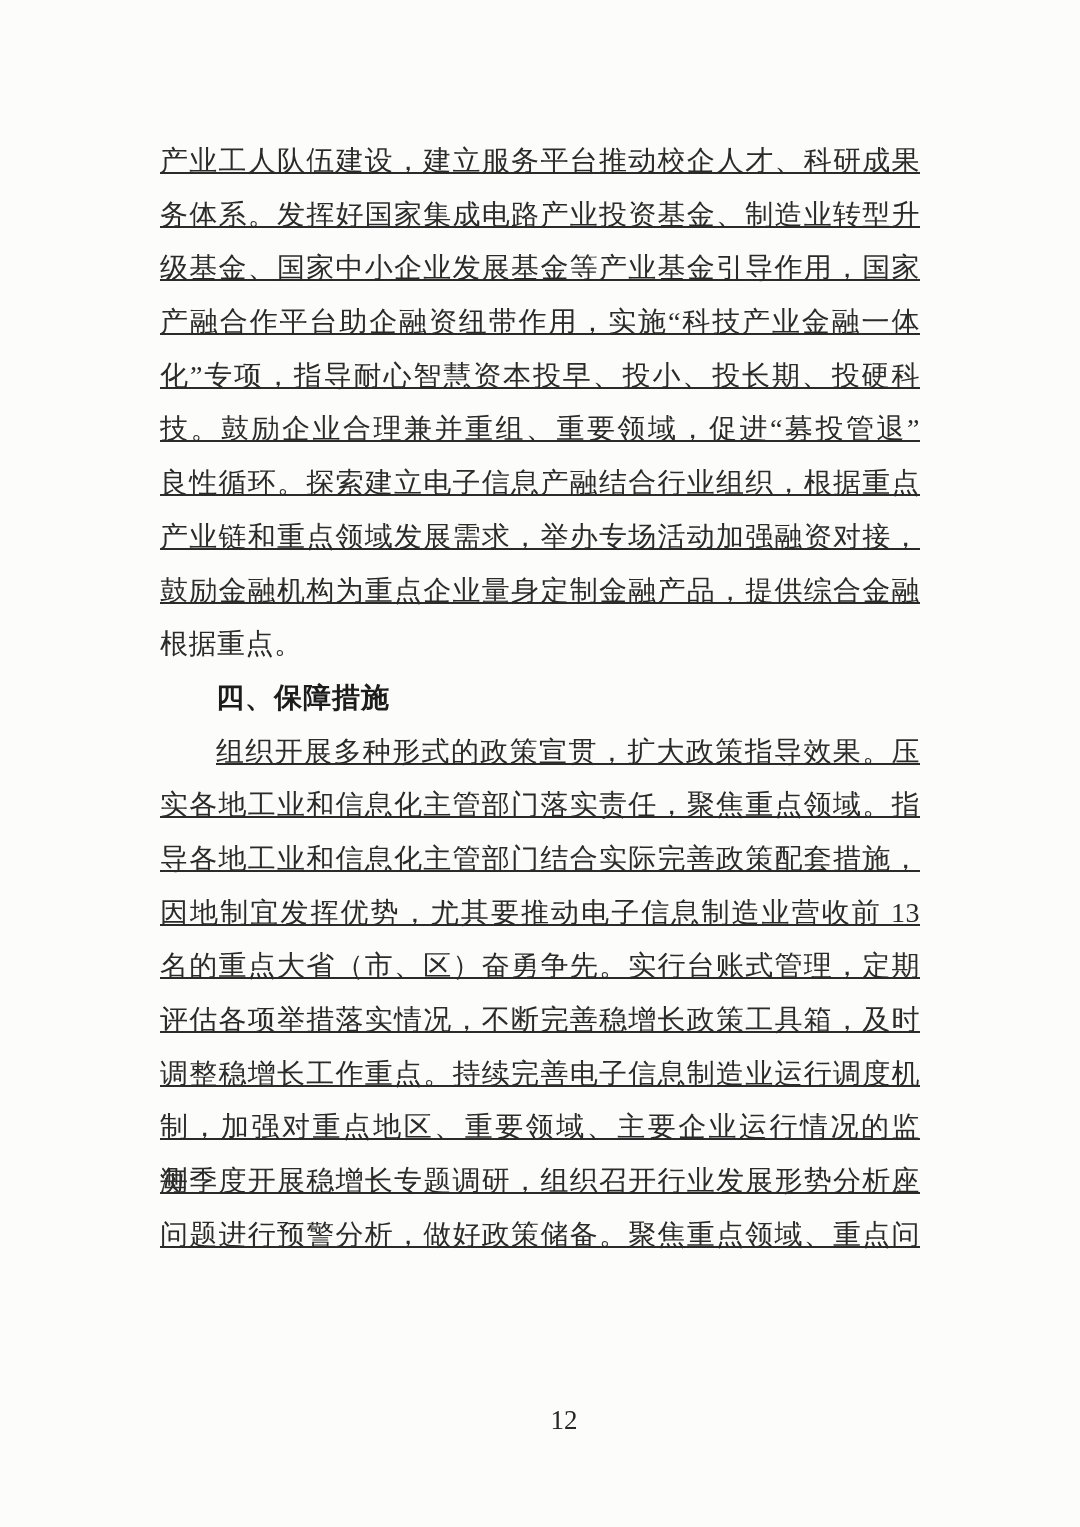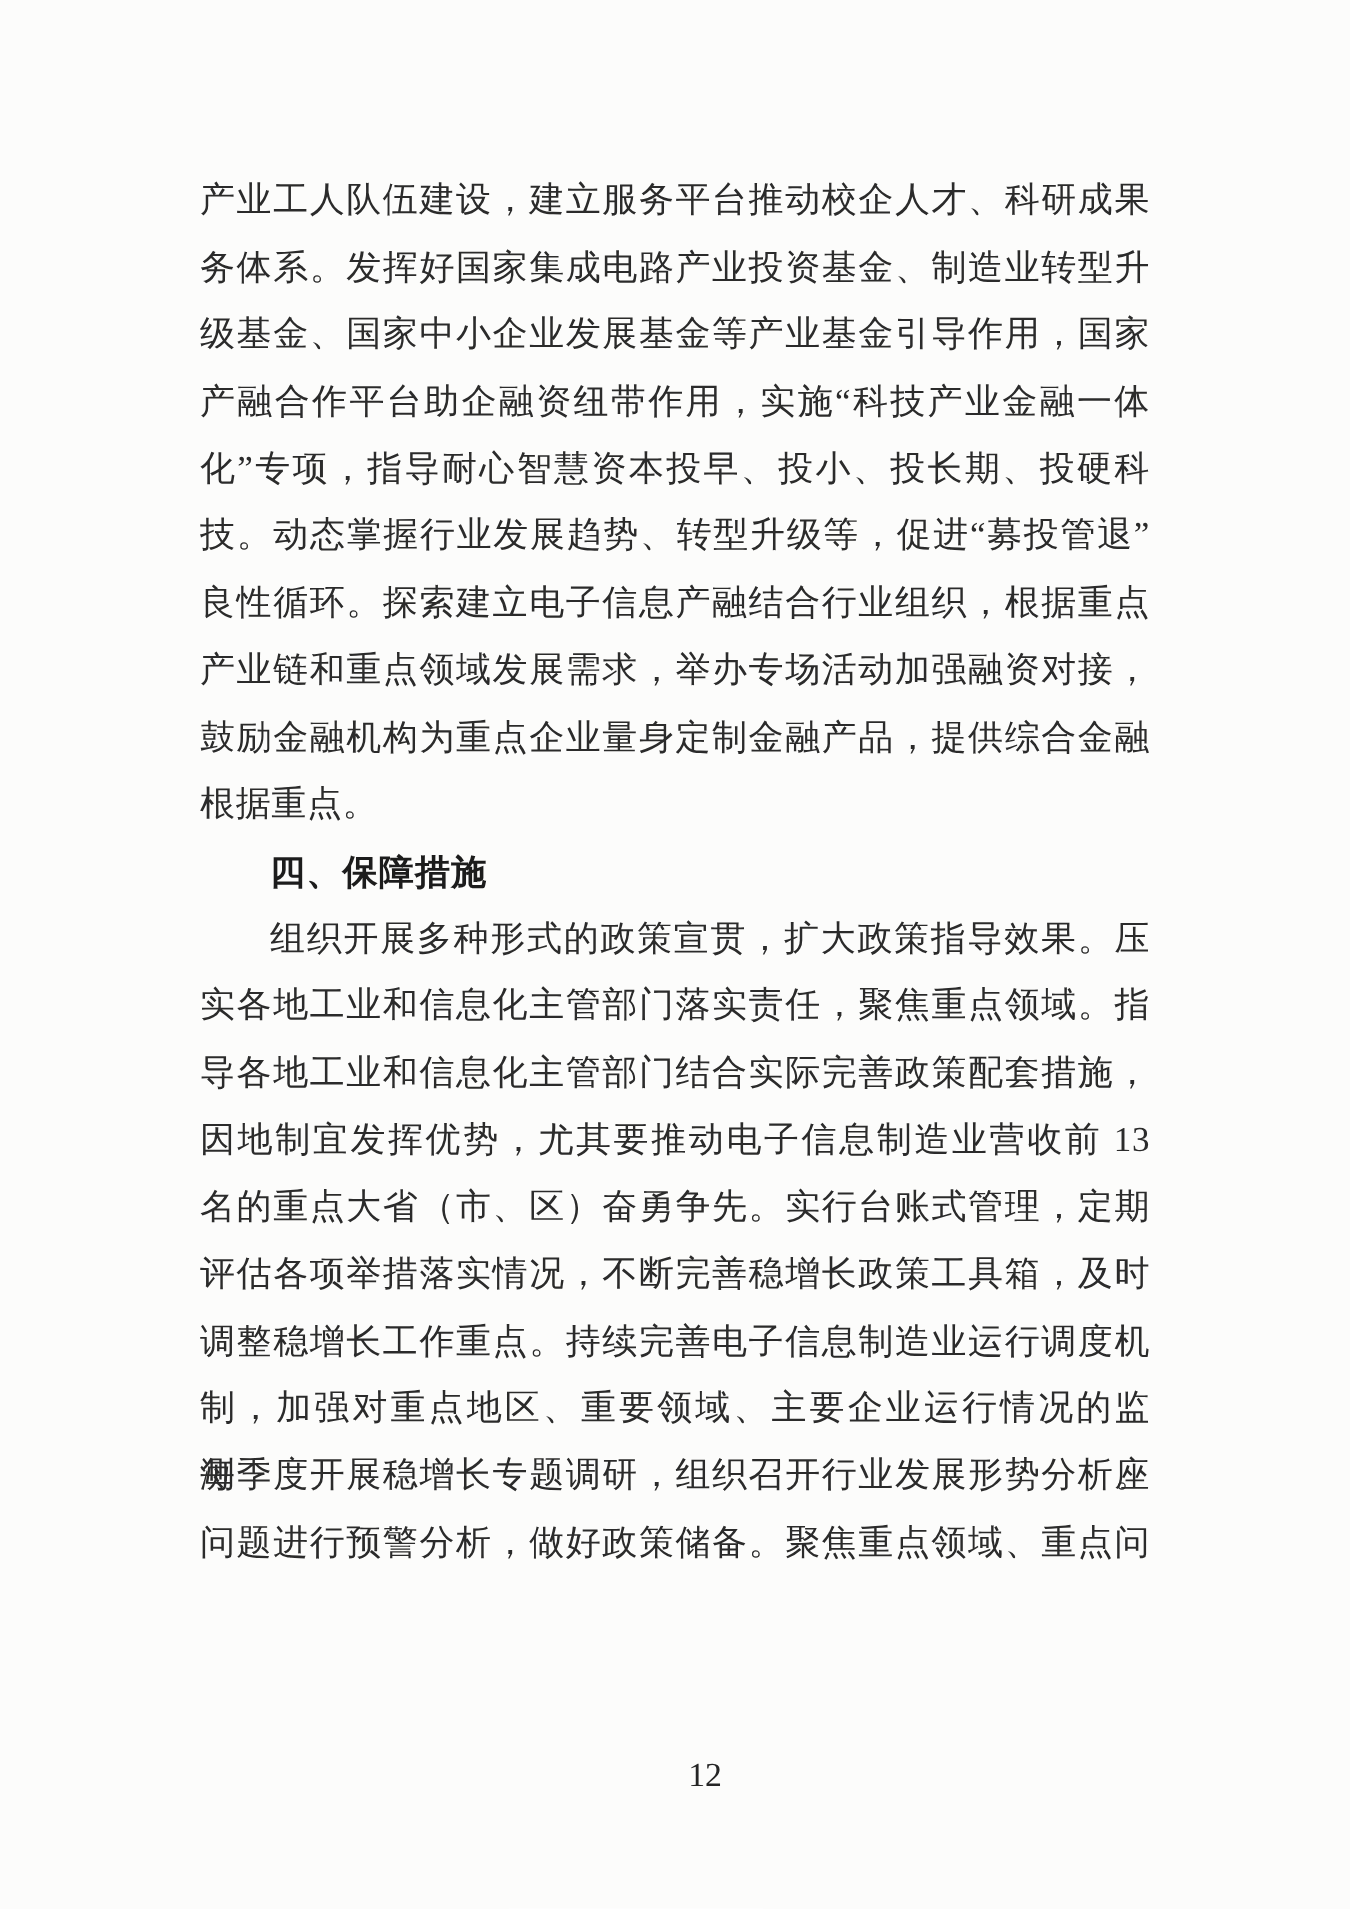--- a/index.html
+++ b/index.html
@@ -27,20 +27,21 @@
     font-size: 28px;
     letter-spacing: 0.5px;
     color: #2b2b2b;
     text-align: justify;
     text-align-last: left;
     white-space: nowrap;
   }
   .line.just {
     white-space: normal;
     text-align-last: justify;
+    text-decoration: underline;
   }
   .line.ind {
     text-indent: 2em;
   }
   .line.heading {
     font-family: "Liberation Sans", sans-serif;
     font-weight: 700;
     color: #1c1c1c;
     letter-spacing: 1px;
   }
@@ -59,21 +60,21 @@
 </head>
 <body>
 
 <div class="page">
   <div class="text-block">
       <div class="line just">产业工人队伍建设，建立服务平台推动校企人才、科研成果</div>
       <div class="line just">务体系。发挥好国家集成电路产业投资基金、制造业转型升</div>
       <div class="line just">级基金、国家中小企业发展基金等产业基金引导作用，国家</div>
       <div class="line just">产融合作平台助企融资纽带作用，实施“科技产业金融一体</div>
       <div class="line just">化”专项，指导耐心智慧资本投早、投小、投长期、投硬科</div>
-      <div class="line just">技。动态掌握行业发展趋势、转型升级等，促进“募投管退”</div>
+      <div class="line just">技。鼓励企业合理兼并重组、重要领域，促进“募投管退”</div>
       <div class="line just">良性循环。探索建立电子信息产融结合行业组织，根据重点</div>
       <div class="line just">产业链和重点领域发展需求，举办专场活动加强融资对接，</div>
       <div class="line just">鼓励金融机构为重点企业量身定制金融产品，提供综合金融</div>
       <div class="line">根据重点。</div>
       <div class="line heading ind">四、保障措施</div>
       <div class="line just ind">组织开展多种形式的政策宣贯，扩大政策指导效果。压</div>
       <div class="line just">实各地工业和信息化主管部门落实责任，聚焦重点领域。指</div>
       <div class="line just">导各地工业和信息化主管部门结合实际完善政策配套措施，</div>
       <div class="line just">因地制宜发挥优势，尤其要推动电子信息制造业营收前 13</div>
       <div class="line just">名的重点大省（市、区）奋勇争先。实行台账式管理，定期</div>

